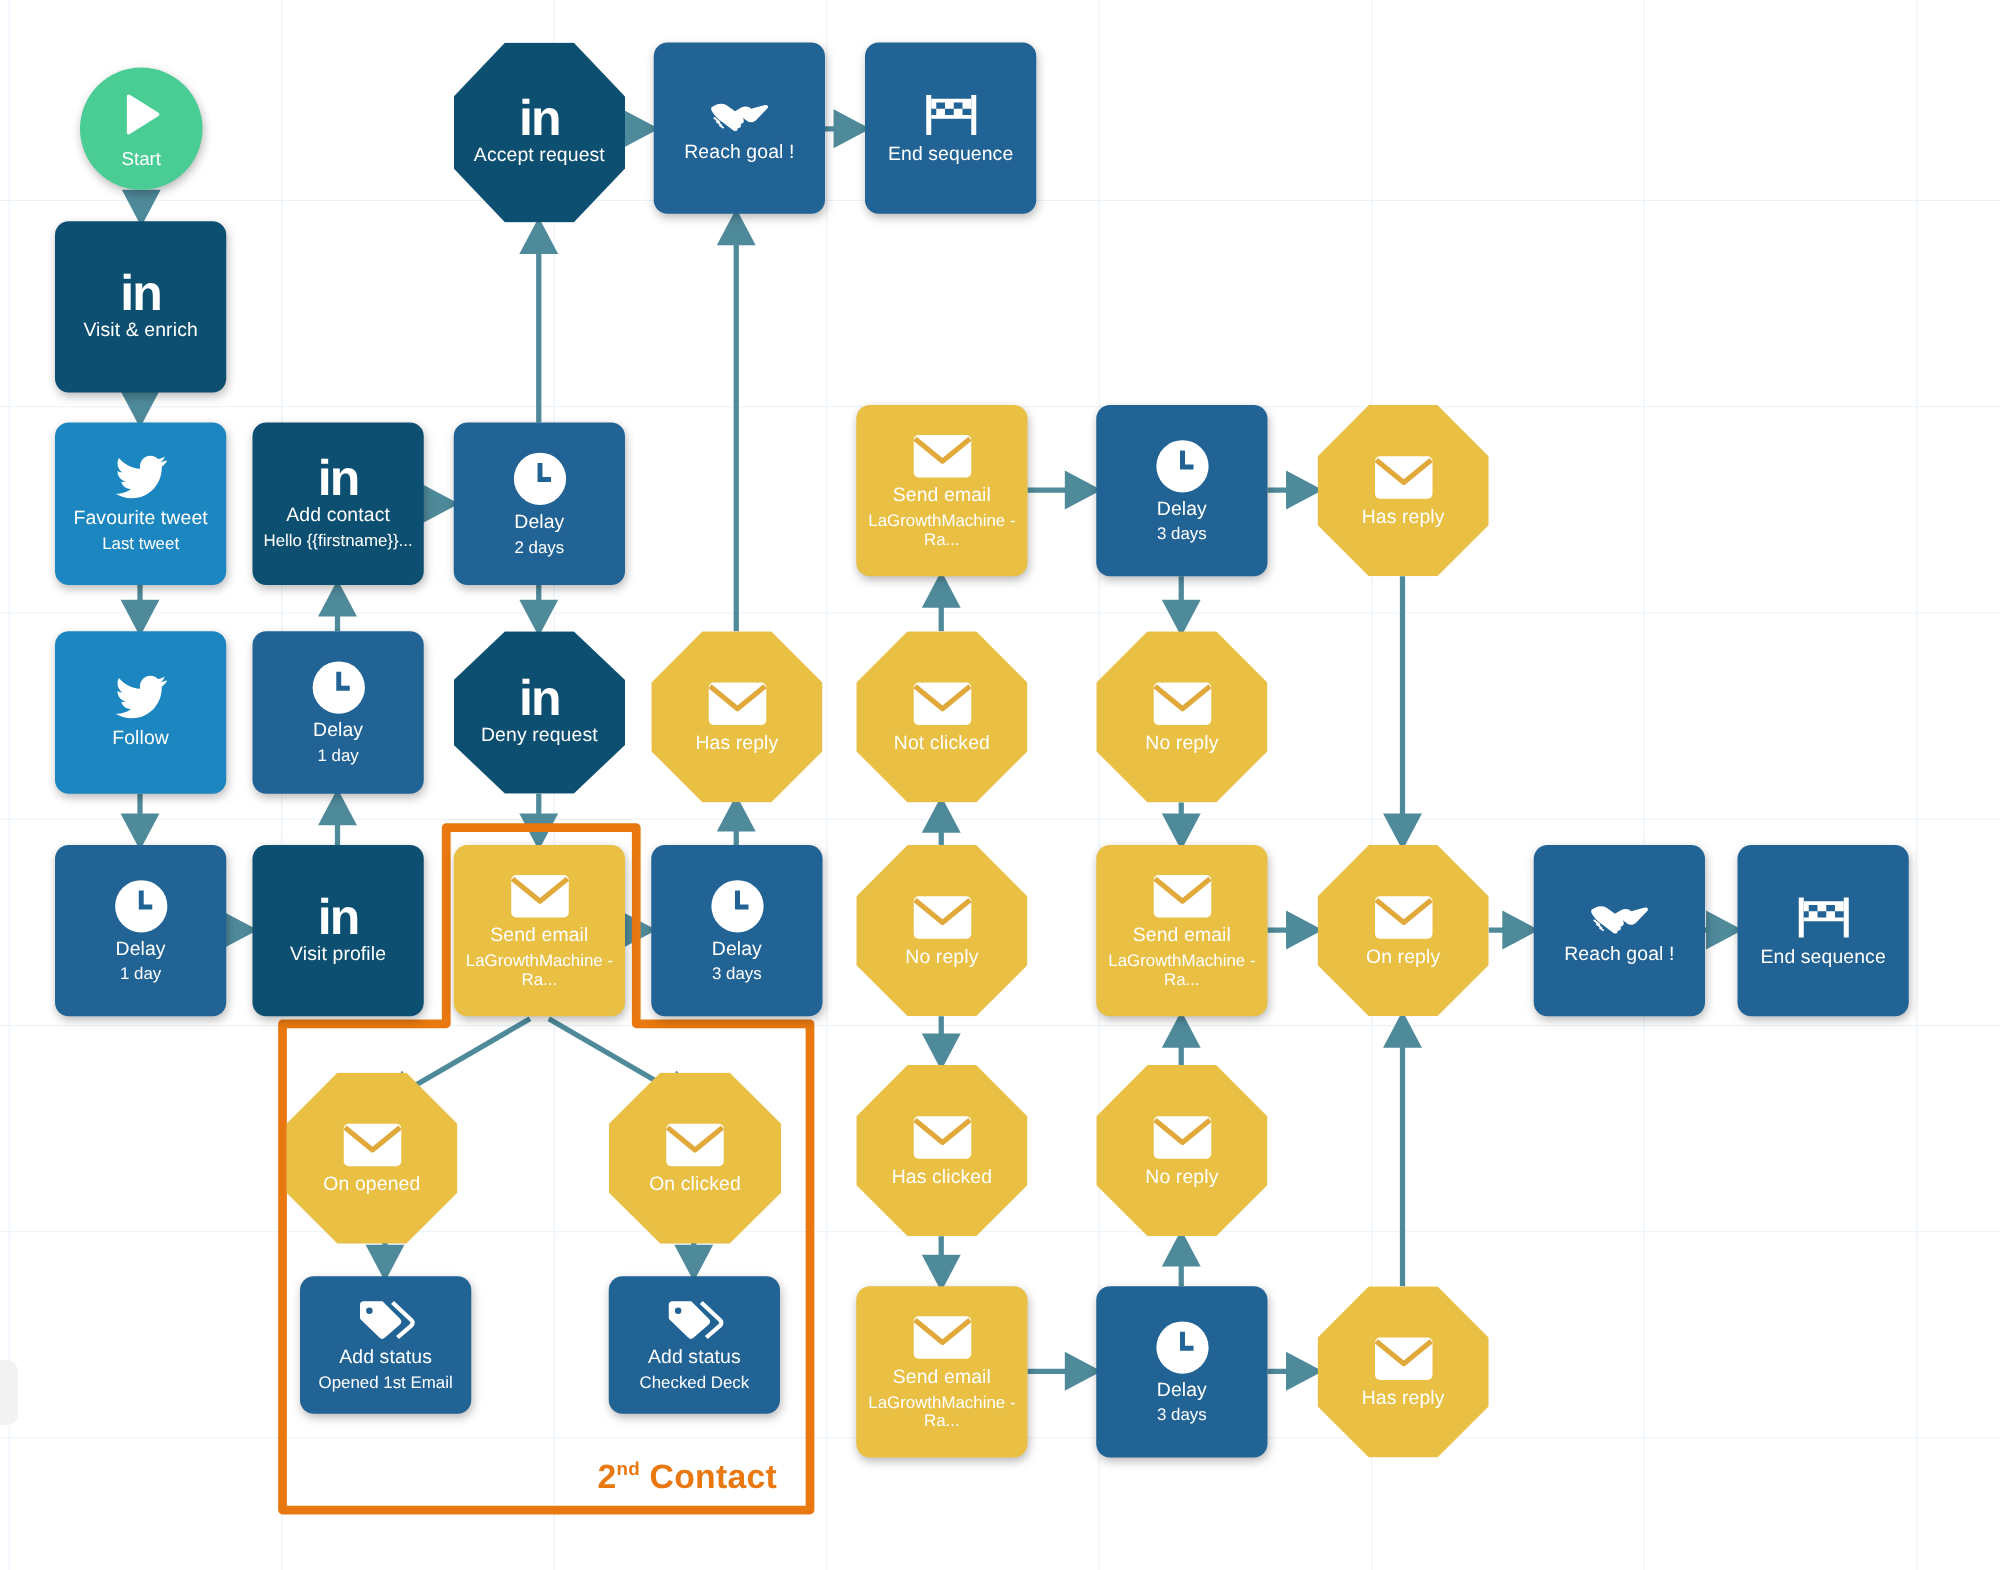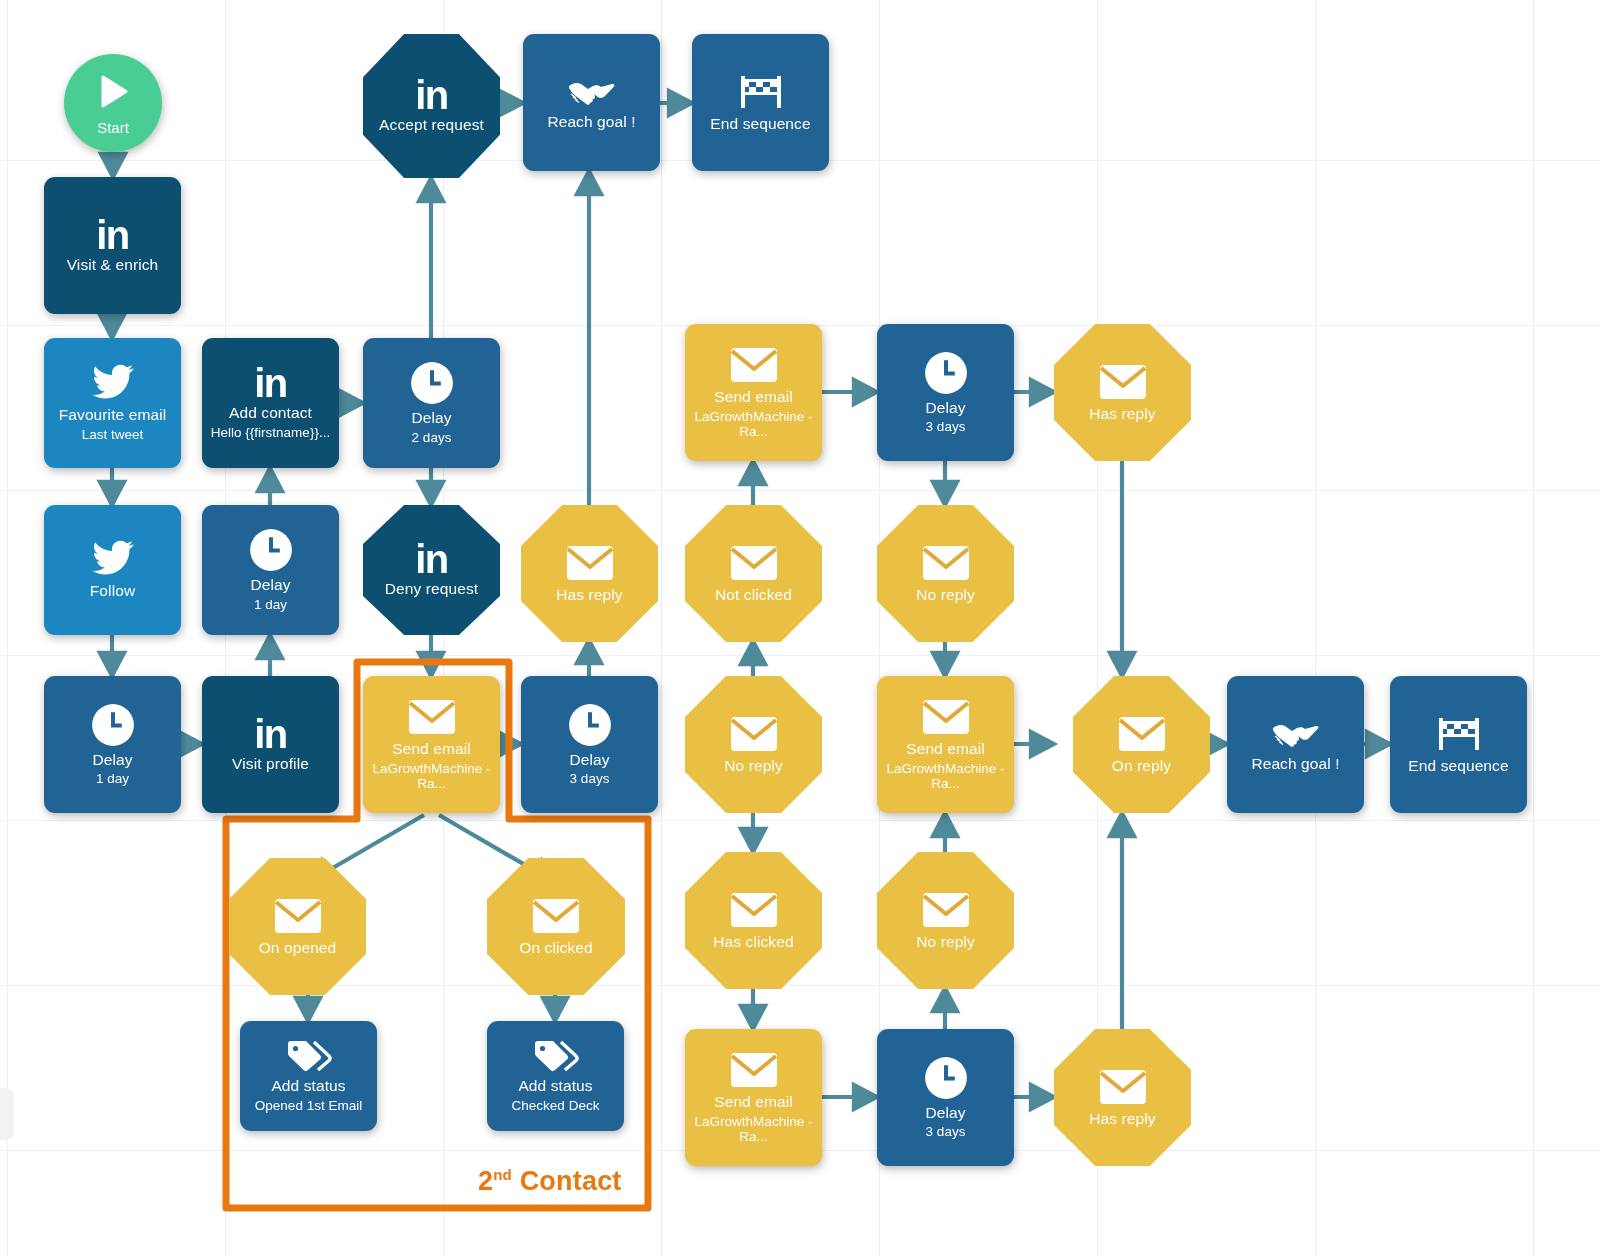--- a/index.html
+++ b/index.html
@@ -175,21 +175,21 @@
           <span class="li-glyph">in</span>
         </span>
         <span class="ttl">Visit &amp; enrich</span>
       </div>
       <div class="node sq c-twitter" style="left: 44px; top: 338px; width: 137px; height: 130px;">
         <span class="ico">
           <svg width="44" height="38" viewBox="0 0 24 22" fill="#fff">
             <path d="M23.6 2.6c-.9.4-1.8.7-2.8.8 1-.6 1.8-1.5 2.1-2.7-.9.6-2 1-3.1 1.2C19 1 17.7.4 16.3.4c-2.7 0-4.9 2.2-4.9 4.9 0 .4 0 .8.1 1.1C7.5 6.2 4 4.3 1.7 1.4c-.4.7-.7 1.6-.7 2.5 0 1.7.9 3.2 2.2 4.1-.8 0-1.6-.2-2.2-.6v.1c0 2.4 1.7 4.4 3.9 4.8-.4.1-.8.2-1.3.2-.3 0-.6 0-.9-.1.6 2 2.4 3.4 4.6 3.4-1.7 1.3-3.8 2.1-6.1 2.1-.4 0-.8 0-1.2-.1 2.2 1.4 4.8 2.2 7.5 2.2 9.1 0 14-7.5 14-14v-.6c1-.7 1.8-1.6 2.5-2.6z"></path>
           </svg>
         </span>
-        <span class="ttl">Favourite email</span>
+        <span class="ttl">Favourite tweet</span>
         <span class="sub">Last tweet</span>
       </div>
       <div class="node sq c-twitter" style="left: 44px; top: 505px; width: 137px; height: 130px;">
         <span class="ico">
           <svg width="44" height="38" viewBox="0 0 24 22" fill="#fff">
             <path d="M23.6 2.6c-.9.4-1.8.7-2.8.8 1-.6 1.8-1.5 2.1-2.7-.9.6-2 1-3.1 1.2C19 1 17.7.4 16.3.4c-2.7 0-4.9 2.2-4.9 4.9 0 .4 0 .8.1 1.1C7.5 6.2 4 4.3 1.7 1.4c-.4.7-.7 1.6-.7 2.5 0 1.7.9 3.2 2.2 4.1-.8 0-1.6-.2-2.2-.6v.1c0 2.4 1.7 4.4 3.9 4.8-.4.1-.8.2-1.3.2-.3 0-.6 0-.9-.1.6 2 2.4 3.4 4.6 3.4-1.7 1.3-3.8 2.1-6.1 2.1-.4 0-.8 0-1.2-.1 2.2 1.4 4.8 2.2 7.5 2.2 9.1 0 14-7.5 14-14v-.6c1-.7 1.8-1.6 2.5-2.6z"></path>
           </svg>
         </span>
         <span class="ttl">Follow</span>
       </div>
@@ -438,21 +438,21 @@
       </div>
       <div class="node oct c-yellow" style="left: 1054px; top: 324px; width: 137px; height: 137px;">
         <span class="ico">
           <svg width="48" height="38" viewBox="0 0 48 36">
             <rect x="1" y="1" width="46" height="34" rx="4" fill="#fff"></rect>
             <path d="M2,4 L24,22 L46,4" stroke="#e0a93a" stroke-width="4" fill="none" stroke-linejoin="round"></path>
           </svg>
         </span>
         <span class="ttl">Has reply</span>
       </div>
-      <div class="node oct c-yellow" style="left: 1054px; top: 676px; width: 137px; height: 137px; margin-left: 19px;">
+      <div class="node oct c-yellow" style="left: 1054px; top: 676px; width: 137px; height: 137px;">
         <span class="ico">
           <svg width="48" height="38" viewBox="0 0 48 36">
             <rect x="1" y="1" width="46" height="34" rx="4" fill="#fff"></rect>
             <path d="M2,4 L24,22 L46,4" stroke="#e0a93a" stroke-width="4" fill="none" stroke-linejoin="round"></path>
           </svg>
         </span>
         <span class="ttl">On reply</span>
       </div>
       <div class="node oct c-yellow" style="left: 1054px; top: 1029px; width: 137px; height: 137px;">
         <span class="ico">

